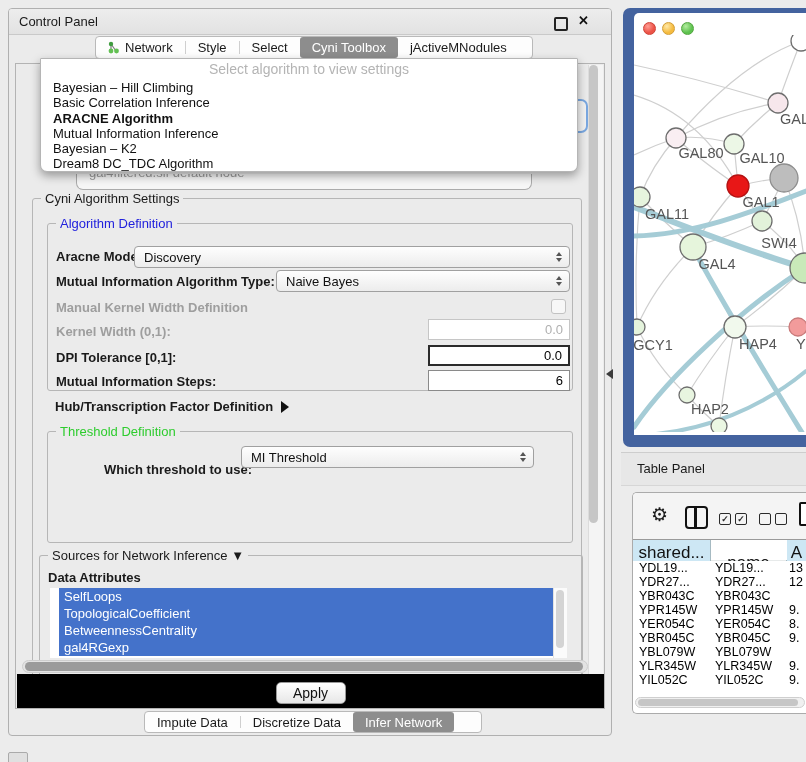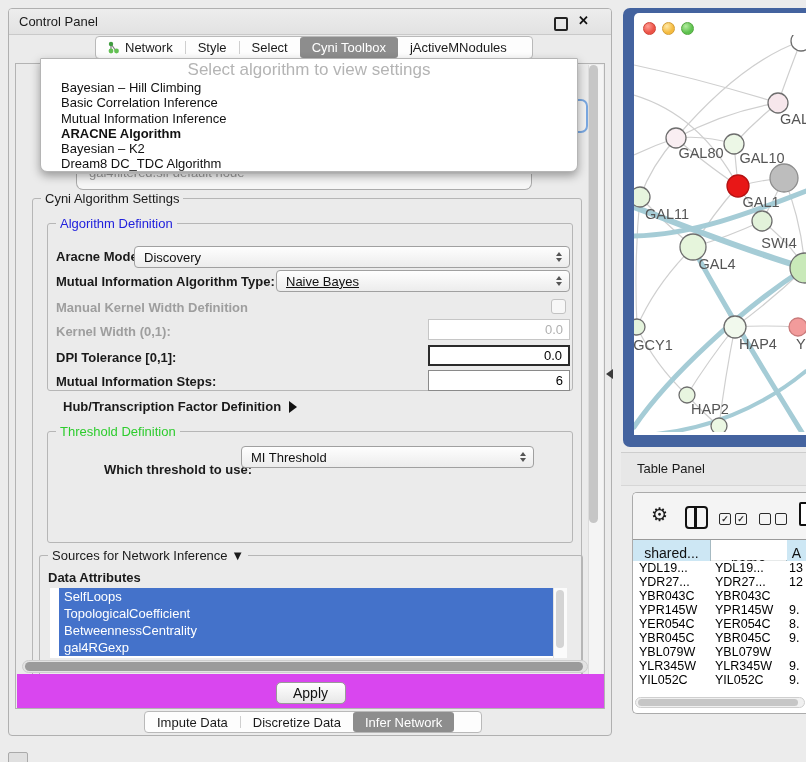--- a/index.html
+++ b/index.html
@@ -21,22 +21,22 @@
   #tabbar{left:86px;top:27px;width:438px;height:23px;background:#fdfdfd;border:1px solid #b9b9b9;
       border-radius:4px;display:flex;align-items:stretch;box-sizing:border-box;font-size:13px;color:#1a1a1a;}
   .tab{display:flex;align-items:center;padding:0 12px;cursor:pointer;white-space:nowrap;}
   .tab-divider{width:1px;background:#cfcfcf;margin:4px 0;}
   .tab.sel{background:#8d8d8d;color:#fff;border-radius:3px;}
   #net-tab-icon{width:12px;height:13px;margin-right:5px;}
 
   
   #dropdown{left:40px;top:58px;width:538px;height:114px;background:#ffffff;border:1px solid #b5b5b5;
       border-radius:1px 1px 7px 7px;box-shadow:0 4px 10px rgba(0,0,0,0.35);z-index:50;box-sizing:border-box;}
-  #dd-header{height:21px;line-height:21px;text-align:center;color:#b4b4b4;font-size:17px;}
-  .dd-item{height:15.3px;line-height:15.3px;padding-left:20px;font-size:13px;color:#111;cursor:pointer;}
+  #dd-header{height:21px;line-height:21px;text-align:center;color:#b4b4b4;font-size:14px;}
+  .dd-item{height:15.3px;line-height:15.3px;padding-left:12px;font-size:13px;color:#111;cursor:pointer;}
   .dd-sel{font-weight:bold;}
 
   
   #combo-sliver{left:60px;top:110px;width:454px;height:15px;border:1px solid #ababab;border-top:none;
       border-radius:0 0 7px 7px;background:#f6f6f6;overflow:hidden;z-index:4;}
   #combo-sliver span{position:absolute;left:12px;top:-9px;font-size:13px;color:#9a9a9a;white-space:nowrap;}
   #focus-sliver{left:558px;top:35px;width:12px;height:30px;border:2px solid #79a7e0;border-left:none;
       border-radius:0 7px 7px 0;background:#f2f2f2;z-index:3;}
 
   
@@ -66,34 +66,34 @@
   .spin i{width:0;height:0;border-left:3.5px solid transparent;border-right:3.5px solid transparent;}
   .spin i.up{border-bottom:4px solid #555;}
   .spin i.dn{border-top:4px solid #555;}
   .field{position:absolute;height:21px;background:#fff;font-size:13px;display:flex;align-items:center;
       justify-content:flex-end;padding-right:6px;box-sizing:border-box;}
   .f-dis{border:1px solid #c6c6c6;color:#b0b0b0;}
   .f-focus{border:2px solid #2b2b2b;color:#000;}
   .f-norm{border:1px solid #8a8a8a;color:#000;}
   .checkbox{position:absolute;width:13px;height:13px;border:1px solid #c2c2c2;border-radius:3px;background:#f7f7f7;}
 
-  #hub-row{position:absolute;left:22px;top:200px;font-size:13px;font-weight:bold;color:#1a1a1a;cursor:pointer;margin-left:8px;}
+  #hub-row{position:absolute;left:22px;top:200px;font-size:13px;font-weight:bold;color:#1a1a1a;cursor:pointer;}
   .tri-right{display:inline-block;margin-left:8px;width:0;height:0;border-top:6px solid transparent;
       border-bottom:6px solid transparent;border-left:8px solid #111;vertical-align:-2px;}
 
   #attr-lbl{position:absolute;left:8px;top:14px;font-size:13px;font-weight:bold;color:#1a1a1a;}
   #attr-list{position:absolute;left:10px;top:32px;width:517px;height:70px;background:#fff;overflow:hidden;}
   .list-row{height:17px;line-height:17px;width:504px;background:#4472ca;color:#fff;font-size:13px;
       padding-left:5px;box-sizing:border-box;cursor:pointer;margin-left:9px;}
   #list-scroll{position:absolute;right:0;top:0;width:13px;height:70px;background:#fbfbfb;border-left:1px solid #e2e2e2;}
   #list-thumb{position:absolute;left:2px;top:2px;width:8px;height:58px;background:#d4d4d4;border-radius:4px;}
 
   #hscroll{left:6px;top:596px;width:566px;height:13px;background:#e3e3e3;border:1px solid #cecece;border-radius:7px;box-sizing:border-box;z-index:6;}
   #hscroll-thumb{position:absolute;left:2px;top:1px;width:558px;height:9px;background:#9b9b9b;border-radius:5px;}
-  #apply-strip{left:1px;top:610px;width:587px;height:35px;background:#d946ef;z-index:6;display:flex;justify-content:center;}
+  #apply-strip{left:1px;top:610px;width:587px;height:35px;background:#000000;z-index:6;display:flex;justify-content:center;}
   #apply-btn{margin-top:8px;width:70px;height:22px;border:1px solid #999;border-radius:5px;
       background:linear-gradient(#ffffff,#e7e7e7);font-size:14px;color:#111;display:flex;
       align-items:center;justify-content:center;cursor:pointer;box-sizing:border-box;}
 
   #bottom-tabs{left:135px;top:702px;width:338px;height:22px;background:#fdfdfd;border:1px solid #b9b9b9;
       border-radius:4px;display:flex;align-items:stretch;box-sizing:border-box;font-size:13px;color:#1a1a1a;z-index:8;}
 
   #grip{left:8px;top:752px;width:18px;height:14px;background:#e0e0e0;border:1px solid #aaa;border-radius:2px;}
 
   
@@ -116,21 +116,21 @@
   #split-icon{position:absolute;left:52px;top:13px;width:19px;height:19px;border:2.5px solid #111;border-radius:4px;cursor:pointer;}
   #split-icon i{position:absolute;left:7px;top:0;width:2.5px;height:19px;background:#111;}
   .cb-pair{position:absolute;top:20px;display:flex;gap:4px;cursor:pointer;}
   .cb{width:10px;height:10px;border:1.8px solid #2a2a2a;border-radius:2px;font-size:9px;line-height:10px;
       text-align:center;color:#2a2a2a;font-weight:bold;}
   #checked-pair{left:86px;}
   #unchecked-pair{left:126px;}
   #page-icon{position:absolute;left:166px;top:9px;width:14px;height:20px;border:2.5px solid #111;border-radius:2px;cursor:pointer;background:#fff;}
 
   #tbl-header{position:absolute;left:0;top:46px;width:174px;height:28px;display:flex;
-      border-top:1px solid #9a9a9a;border-bottom:1px solid #9a9a9a;box-sizing:border-box;font-size:14px;color:#111;}
+      border-top:1px solid #9a9a9a;border-bottom:1px solid #9a9a9a;box-sizing:border-box;font-size:17px;color:#111;}
   .th{display:flex;align-items:center;justify-content:center;border-right:1px solid #a6bac2;box-sizing:border-box;cursor:pointer;}
   .th.blue{background:#cde7f4;}
   .th.gray{background:#e7eaea;margin-top:20px;}
   #tbl-rows{position:absolute;left:0;top:68px;width:174px;height:124px;overflow:hidden;background:#fff;}
   .trow{display:flex;height:14px;line-height:14px;font-size:12.5px;color:#000;cursor:pointer;}
   .td1{width:78px;padding-left:6px;box-sizing:border-box;overflow:hidden;white-space:nowrap;}
   .td2{width:76px;padding-left:4px;box-sizing:border-box;overflow:hidden;white-space:nowrap;}
   .td3{width:20px;padding-left:2px;box-sizing:border-box;overflow:hidden;white-space:nowrap;}
   #tbl-hscroll{position:absolute;left:2px;top:204px;width:170px;height:11px;background:#f0f0f0;
       border:1px solid #cfcfcf;border-radius:6px;box-sizing:border-box;}
@@ -194,21 +194,21 @@
           <span class="lbl" style="left:8px;top:25px;">Aracne Mode:</span>
           <div class="combo" style="left:86px;top:22px;width:436px;">
             <span class="ctext">Discovery</span>
             <span class="spin">
                 <i class="up"></i>
                 <i class="dn"></i>
               </span>
           </div>
 
           <span class="lbl" style="left:8px;top:50px;">Mutual Information Algorithm Type:</span>
-          <div class="combo" style="left:228px;top:46px;width:294px;text-decoration:underline;">
+          <div class="combo" style="left:228px;top:46px;width:294px;">
             <span class="ctext">Naive Bayes</span>
             <span class="spin">
                 <i class="up"></i>
                 <i class="dn"></i>
               </span>
           </div>
 
           <span class="lbl dis" style="left:8px;top:76px;">Manual Kernel Width Definition</span>
           <div class="checkbox" style="left:503px;top:75px;"></div>
 
@@ -286,22 +286,22 @@
       <div class="tab sel">
         <span>Infer Network</span>
       </div>
     </div>
   </div>
 
   <div id="dropdown" class="abs">
     <div id="dd-header">Select algorithm to view settings</div>
   <div class="dd-item">Bayesian – Hill Climbing</div>
       <div class="dd-item">Basic Correlation Inference</div>
+      <div class="dd-item dd-sel">ARACNE Algorithm</div>
       <div class="dd-item">Mutual Information Inference</div>
-      <div class="dd-item dd-sel">ARACNE Algorithm</div>
       <div class="dd-item">Bayesian – K2</div>
       <div class="dd-item">Dream8 DC_TDC Algorithm</div>
     </div>
 
   <div id="netwin" class="abs">
     <div id="netwin-inner" class="abs">
       <div id="tl-red" class="traffic"></div>
       <div id="tl-yellow" class="traffic"></div>
       <div id="tl-green" class="traffic"></div>
       <svg id="netsvg" width="172" height="397" viewBox="634 30 172 397">

